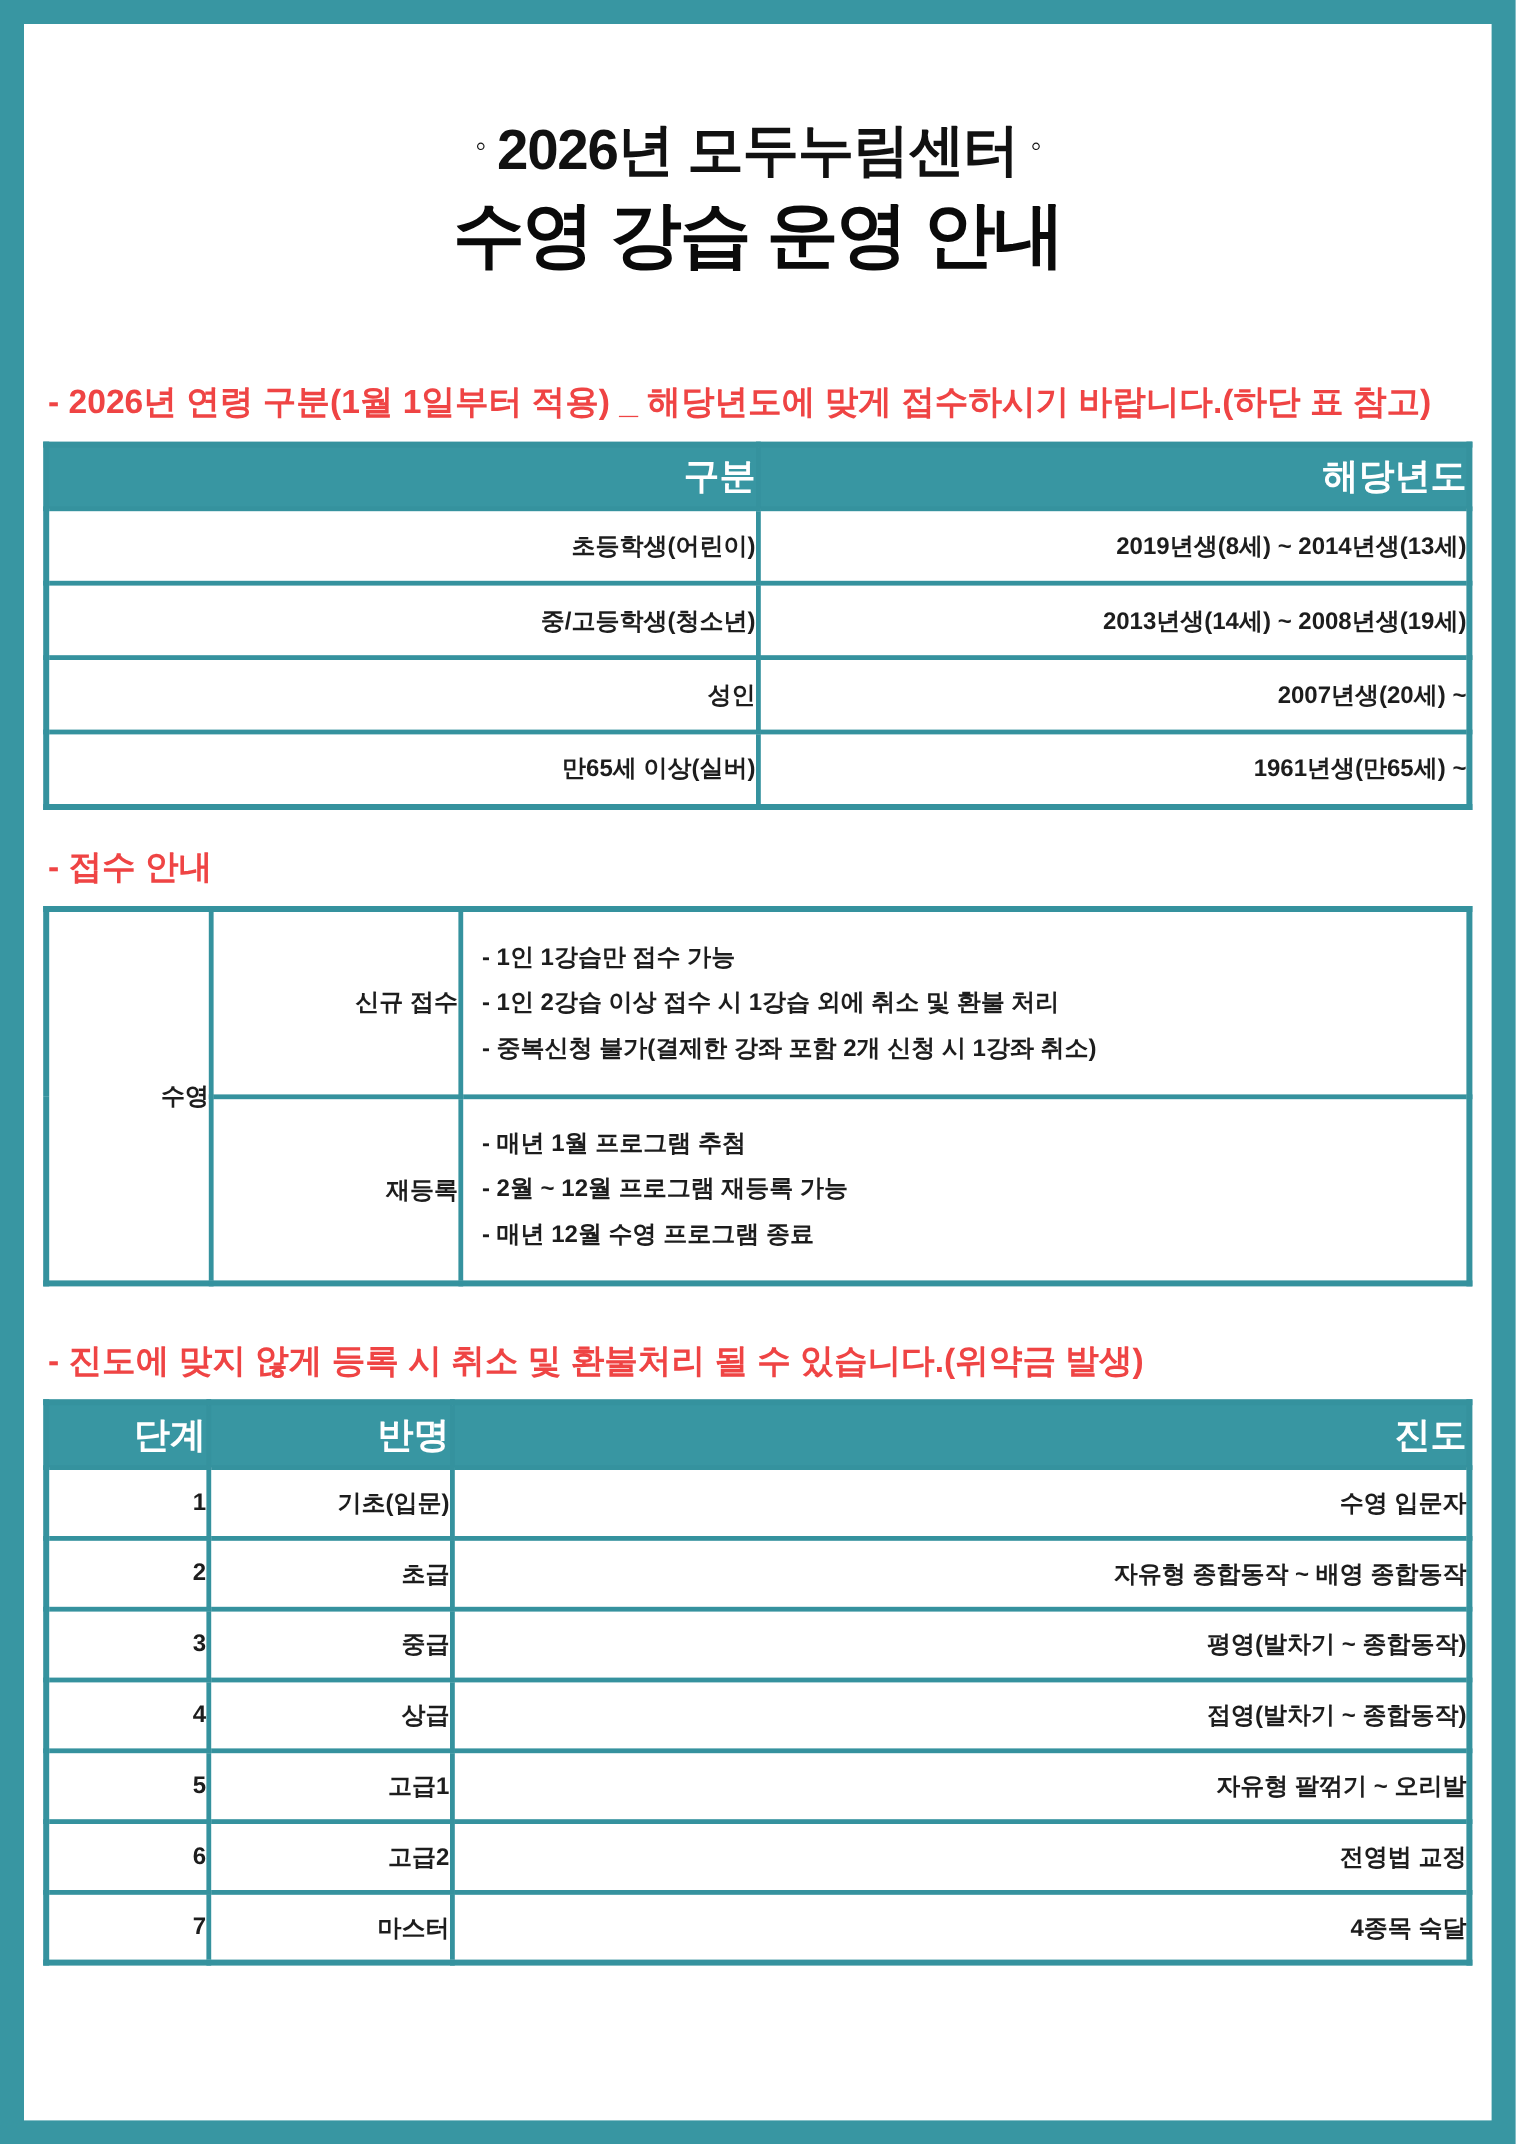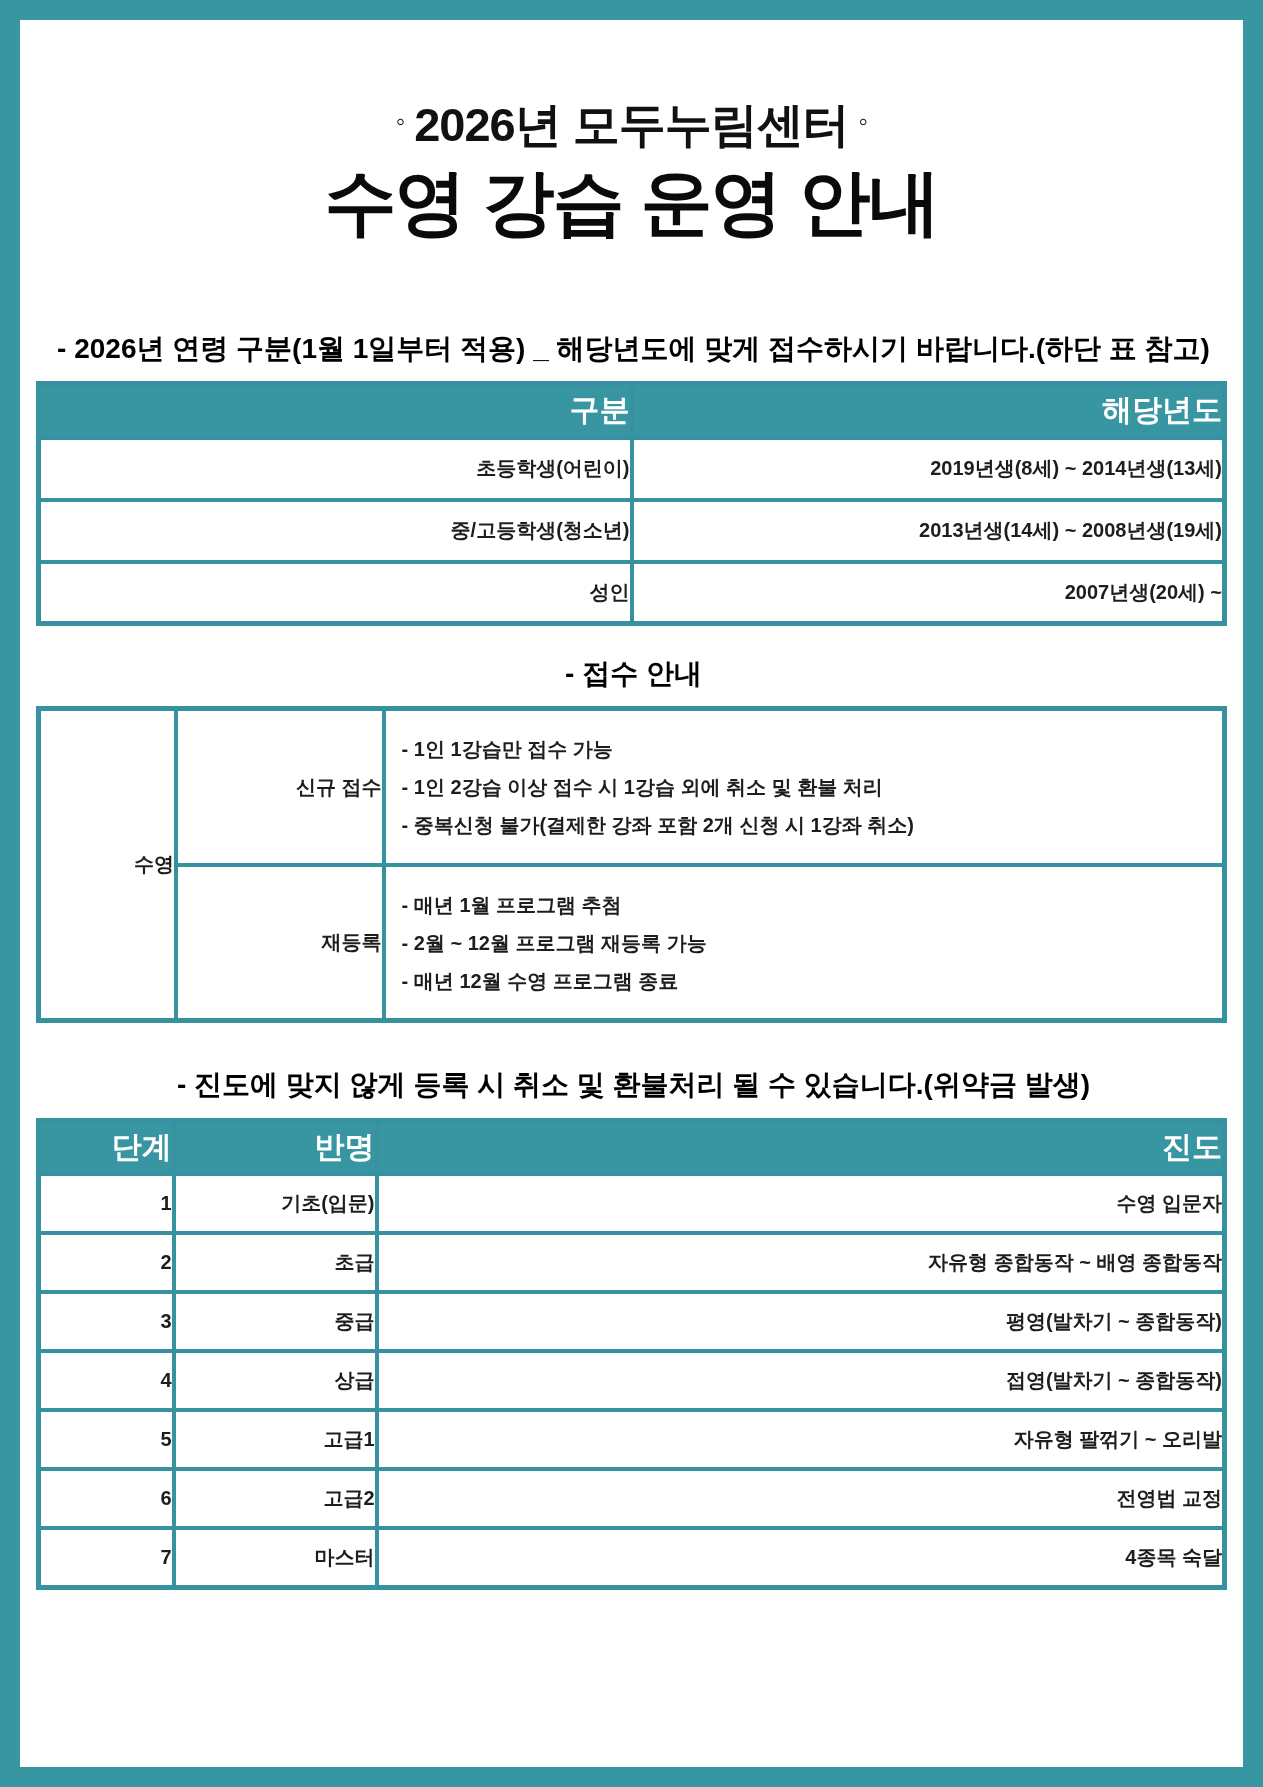--- a/index.html
+++ b/index.html
@@ -34,38 +34,37 @@
     white-space: nowrap;
   }
   .orn {
     font-size: 26px;
     font-weight: 700;
     vertical-align: 11px;
     padding: 0 10px;
   }
   .main-title {
     text-align: center;
-    font-size: 72px;
+    font-size: 60px;
     font-weight: 900;
     line-height: 1.12;
     letter-spacing: -2px;
     color: #0a0a0a;
     margin-top: 10px;
     white-space: nowrap;
   }
 
   
   .note {
     font-size: 28px;
     font-weight: 700;
     line-height: 1.3;
-    color: #000000;
+    color: #ef4444;
     padding-left: 4px;
     white-space: nowrap;
-    text-align: center;
   }
   .note-age   { margin-top: 88px; }
   .note-reg   { margin-top: 30px; }
   .note-level { margin-top: 44px; }
 
   
   table.tbl {
     width: 100%;
     border-collapse: collapse;
     table-layout: fixed;
@@ -136,20 +135,24 @@
           <td>초등학생(어린이)</td>
           <td>2019년생(8세) ~ 2014년생(13세)</td>
         </tr>
         <tr>
           <td>중/고등학생(청소년)</td>
           <td>2013년생(14세) ~ 2008년생(19세)</td>
         </tr>
         <tr>
           <td>성인</td>
           <td>2007년생(20세) ~</td>
+        </tr>
+        <tr>
+          <td>만65세 이상(실버)</td>
+          <td>1961년생(만65세) ~</td>
         </tr>
       </tbody>
     </table>
 
     <p class="note note-reg">- 접수 안내</p>
 
     <table class="tbl reg-tbl">
       <colgroup>
           <col style="width:11.6%">
           <col style="width:17.5%">

